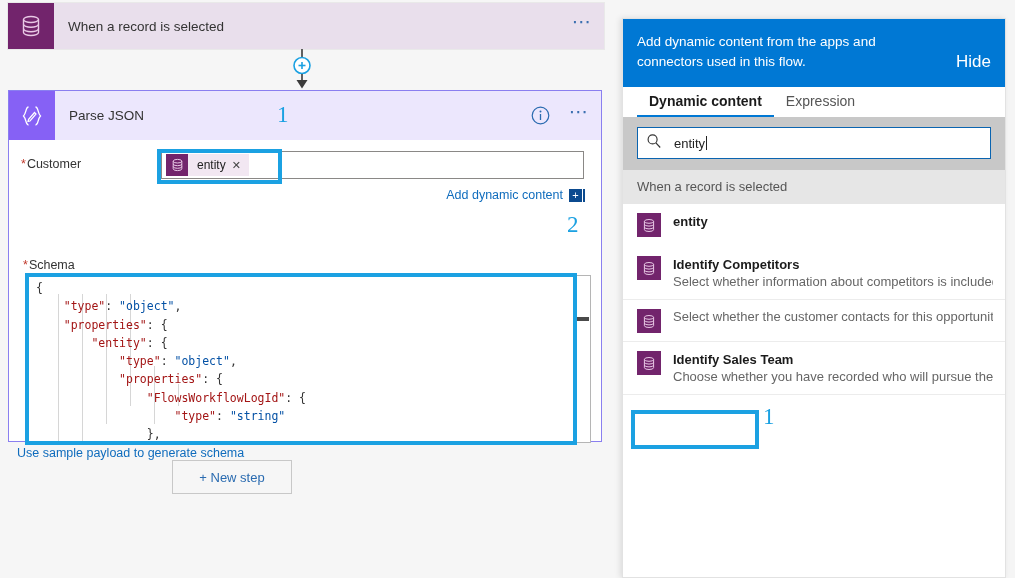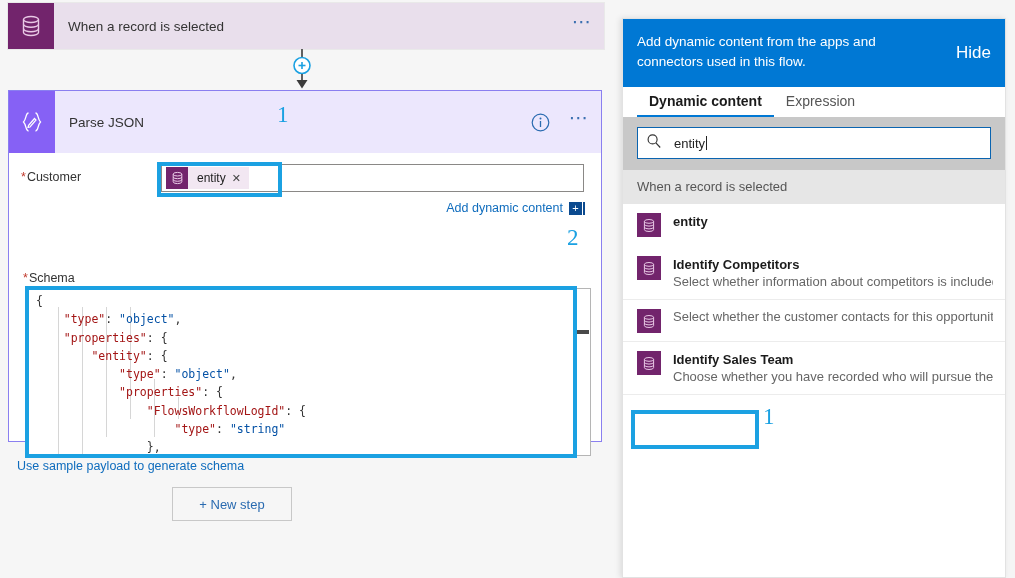--- a/index.html
+++ b/index.html
@@ -73,21 +73,21 @@
   
   #parse-card {
     position: absolute;
     left: 8px; top: 90px;
     width: 594px; height: 352px;
     background: #ffffff;
     border: 1px solid #8a7ff0;
     box-sizing: border-box;
   }
   #parse-header {
-    height: 62px;
+    height: 49px;
     background: #ece7fd;
     display: flex;
     align-items: stretch;
     position: relative;
   }
   #parse-header .card-icon {
     background: #8661f5;
   }
   #parse-header .card-title { font-size: 13.5px; color: #333; }
   .info-icon {
@@ -251,21 +251,21 @@
     position: absolute;
     left: 8px; top: 306px;
     font-size: 12.5px;
     color: #0f6cbd;
     cursor: pointer;
   }
 
   
   #btn-row {
     position: absolute;
-    left: 172px; top: 487px;
+    left: 172px; top: 460px;
     display: flex;
     gap: 17px;
   }
   .flat-btn {
     width: 120px; height: 34px;
     background: #f6f6f6;
     border: 1px solid #c8c8c8;
     color: #2a6bb0;
     font-size: 13px;
     font-family: "Liberation Sans", sans-serif;
@@ -281,21 +281,21 @@
     border: 1px solid #e2e2e2;
     box-sizing: border-box;
     box-shadow: -2px 0 6px rgba(0,0,0,0.10);
     overflow: hidden;
   }
   #dyn-banner {
     background: #0078d4;
     color: #fff;
     padding: 13px 14px 15px 14px;
     display: flex;
-    align-items: center;
+    align-items: flex-end;
     justify-content: space-between;
   }
   #dyn-banner-text {
     font-size: 13.5px;
     line-height: 20px;
     max-width: 272px;
   }
   #dyn-hide {
     font-size: 17px;
     color: #fff;

